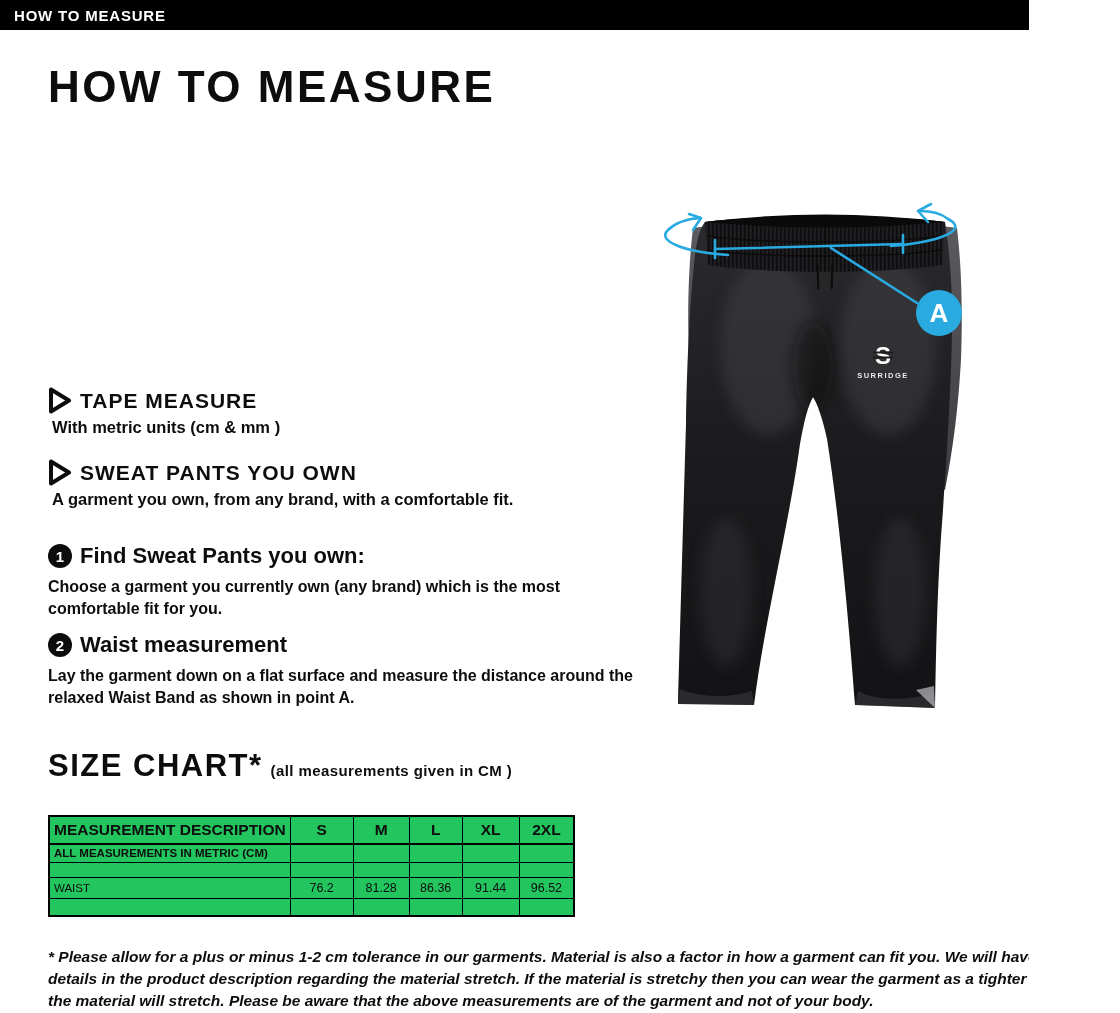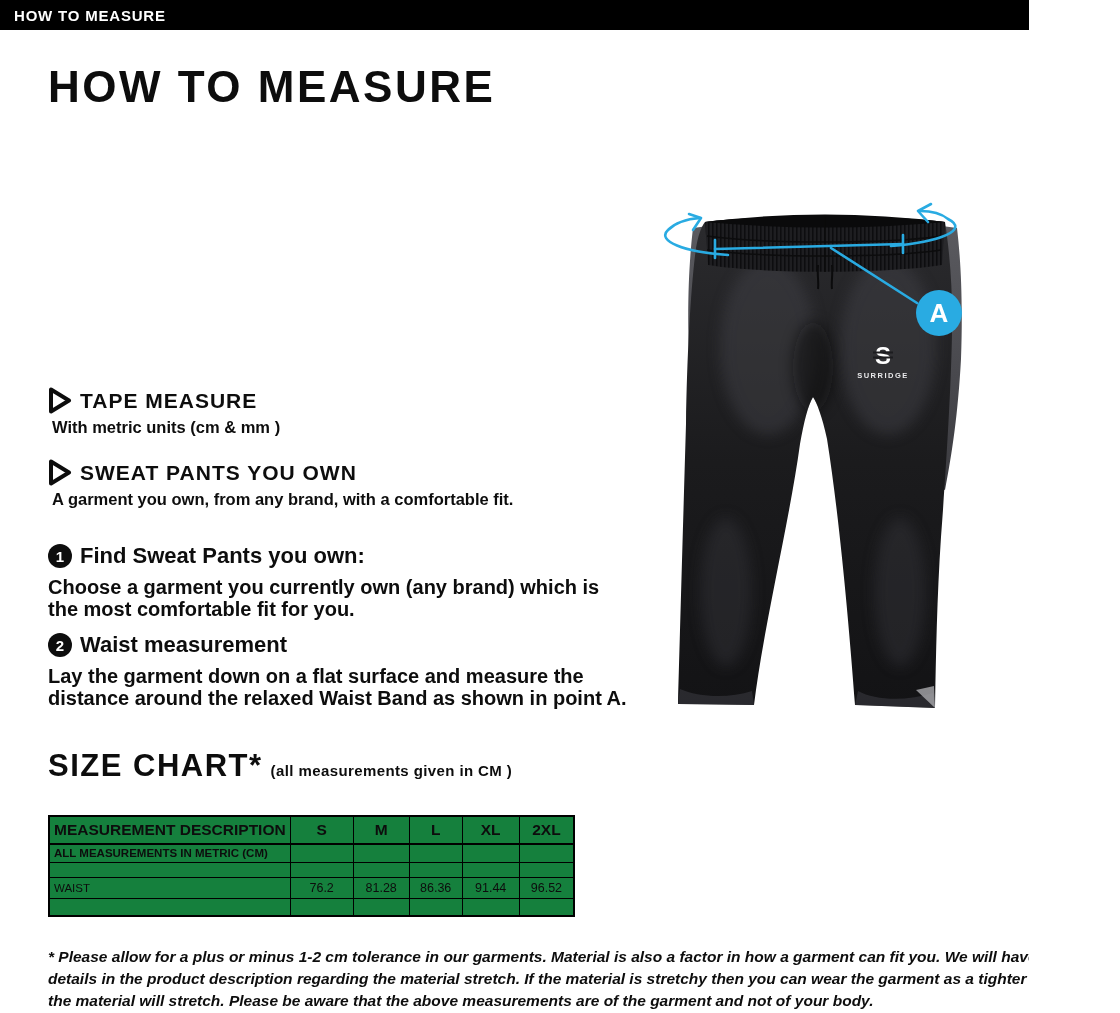--- a/index.html
+++ b/index.html
@@ -47,33 +47,33 @@
   .step-item { position:absolute; left:48px; }
   .step-1 { top:543px; }
   .step-2 { top:632px; }
   .step-head { display:flex; align-items:center; gap:8px; }
   .step-badge {
     width:24px; height:24px; border-radius:50%; background:#0d0d0d; color:#fff;
     font-size:15px; font-weight:800; display:flex; align-items:center; justify-content:center;
     flex:0 0 24px;
   }
   .step-title { font-size:22px; font-weight:800; color:#0d0d0d; }
-  .step-desc  { font-size:20px; font-weight:700; line-height:22px; color:#0d0d0d; margin-top:7px; }
+  .step-desc  { font-size:16px; font-weight:700; line-height:22px; color:#0d0d0d; margin-top:7px; }
   .step-1 .step-desc { width:570px; }
   .step-2 .step-desc { width:585px; }
 
   .sc-heading {
     position:absolute; left:48px; top:748px; font-size:31px; font-weight:800;
     letter-spacing:1.5px; color:#0d0d0d;
   }
   .sc-sub { font-size:15px; font-weight:700; letter-spacing:.4px; margin-left:8px; }
 
   
   .size-table-wrap { position:absolute; left:48px; top:815px; }
-  table.size-table { border-collapse:collapse; table-layout:fixed; background:#15803d; }
+  table.size-table { border-collapse:collapse; table-layout:fixed; background:#22c55e; }
   table.size-table th, table.size-table td {
     border:1.5px solid #000; padding:0 4px; text-align:center; overflow:hidden;
     white-space:nowrap; color:#0d0d0d;
   }
   table.size-table { border:2px solid #000; }
   table.size-table th {
     height:28px; font-size:15.5px; font-weight:700; border-bottom:2px solid #000;
   }
   table.size-table th.desc, table.size-table td.desc { text-align:left; }
   table.size-table th:nth-child(1), table.size-table td:nth-child(1) { width:232px; }

